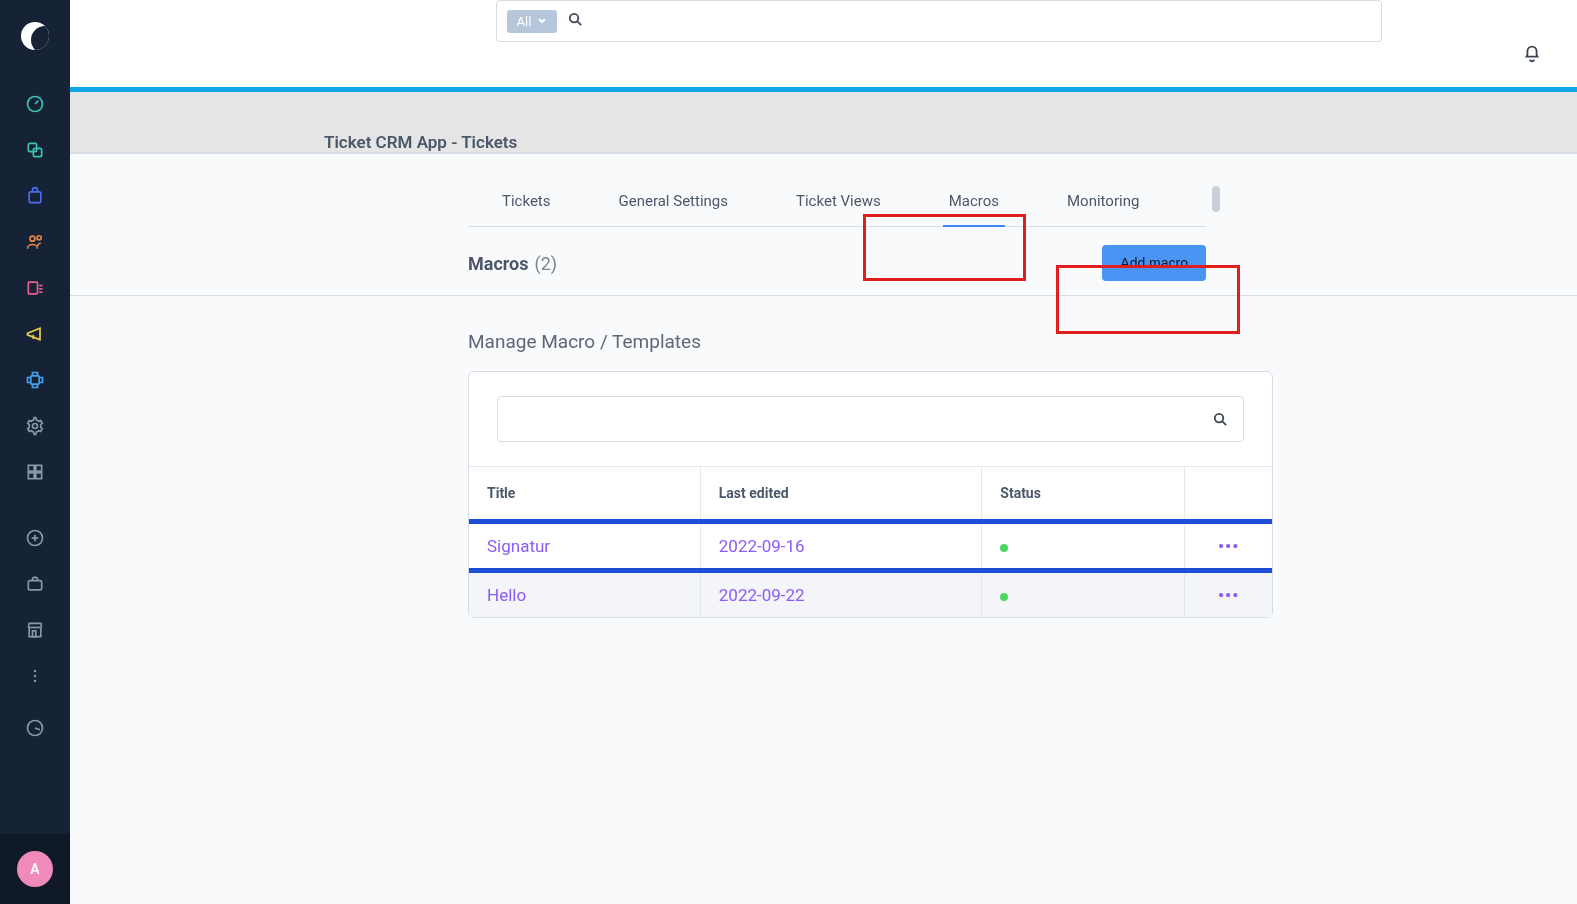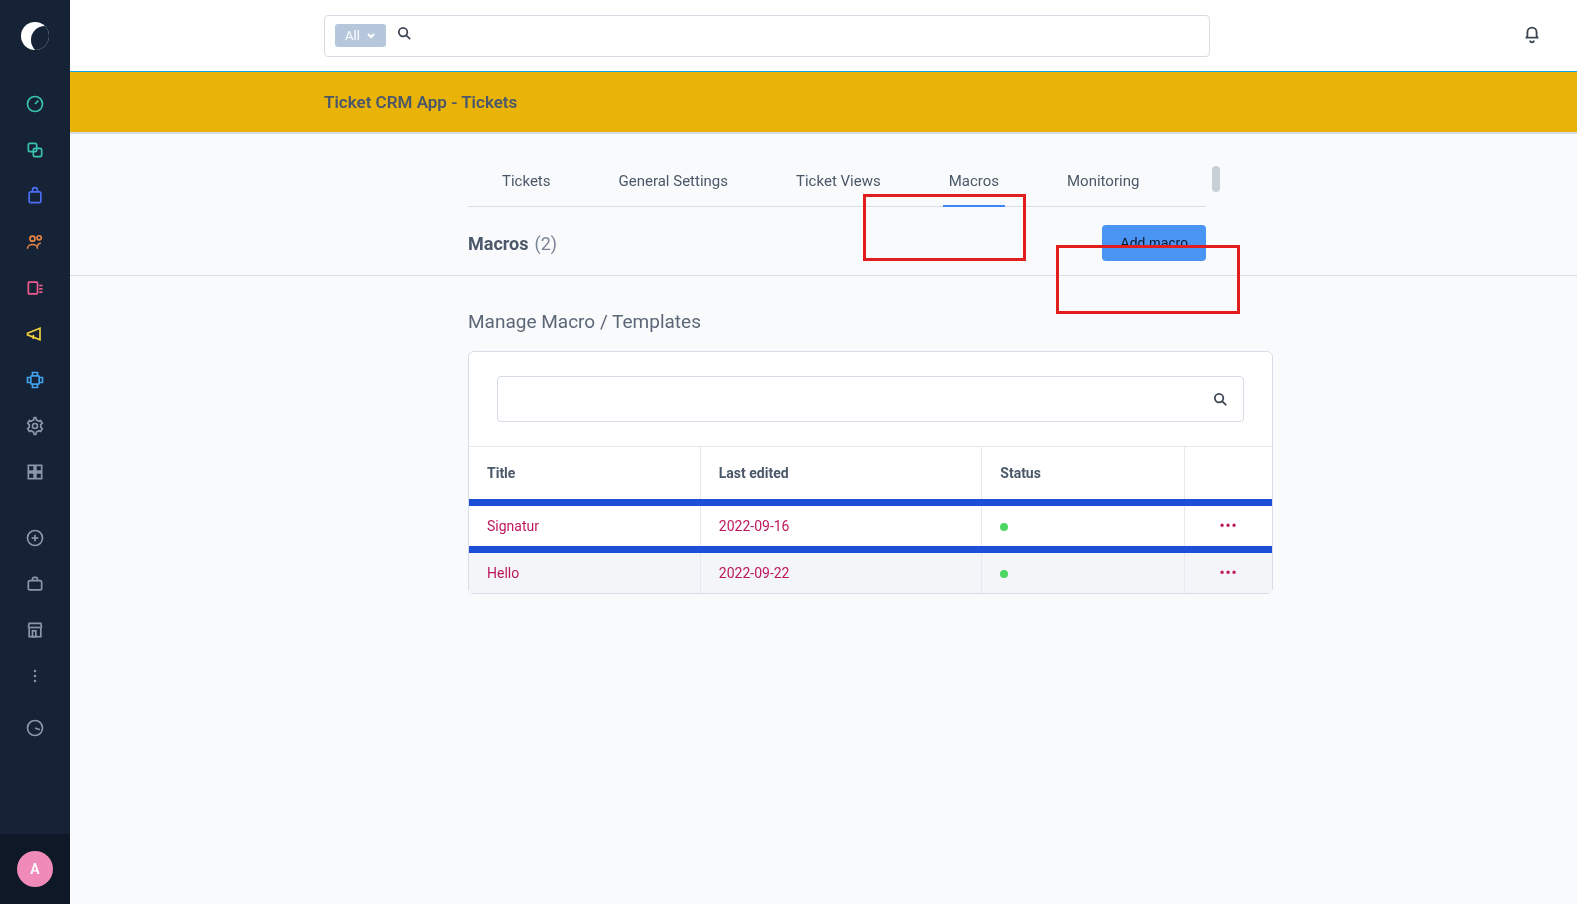--- a/index.html
+++ b/index.html
@@ -102,26 +102,27 @@
     .main {
       flex: 1;
       display: flex;
       flex-direction: column;
       background: #fff;
       min-width: 0;
     }
 
     
     .topbar {
-      height: 72px;
+      height: 92px;
       display: flex;
       align-items: center;
       padding: 0 24px 0 0;
-      border-bottom: 1px solid #0ea5e9;
+      border-bottom: 5px solid #0ea5e9;
       background:#fff;
+      flex-direction:column;
     }
     .topbar-search-wrap {
       margin-left: 254px;
       width: 886px;
       height: 42px;
       border: 1px solid #d5dce3;
       border-radius: 4px;
       display: flex;
       align-items: center;
       padding: 0 10px;
@@ -156,23 +157,23 @@
     .notif-btn {
       margin-left: auto;
       cursor: pointer;
       margin-right: 10px;
     }
 
     
     .page-header {
       height: 62px;
       display: flex;
-      align-items: center;
+      align-items: flex-end;
       border-bottom: 2px solid #d7dde6;
-      background: #eab308;
+      background: #e5e5e5;
     }
     .page-title {
       margin-left: 254px;
       font-size: 17px;
       font-weight: 600;
       color: #4b5869;
     }
 
     
     .content {
@@ -313,24 +314,24 @@
     .macro-table th {
       text-align: left;
       font-size: 14px;
       font-weight: 700;
       color: #4b5869;
       padding: 18px;
       border-top: 1px solid #e5e9ef;
       border-right: 1px solid #e5e9ef;
     }
     .macro-table td {
-      font-size: 14px;
-      color: #be185d;
+      font-size: 17px;
+      color: #8b5cf6;
       padding: 12px 18px;
-      border-top: 7px solid #1d4ed8;
+      border-top: 5px solid #1d4ed8;
       border-right: 1px solid #e5e9ef;
     }
     .macro-table th:last-child, .macro-table td:last-child { border-right: none; }
     .macro-table tbody tr:nth-child(even) { background: #f3f5f9; }
     .col-title { width: 212px; }
     .col-date { width: 258px; }
     .col-status { width: 186px; }
     .col-actions { width: 80px; text-align: center;}
     .status-dot {
       width: 8px;

